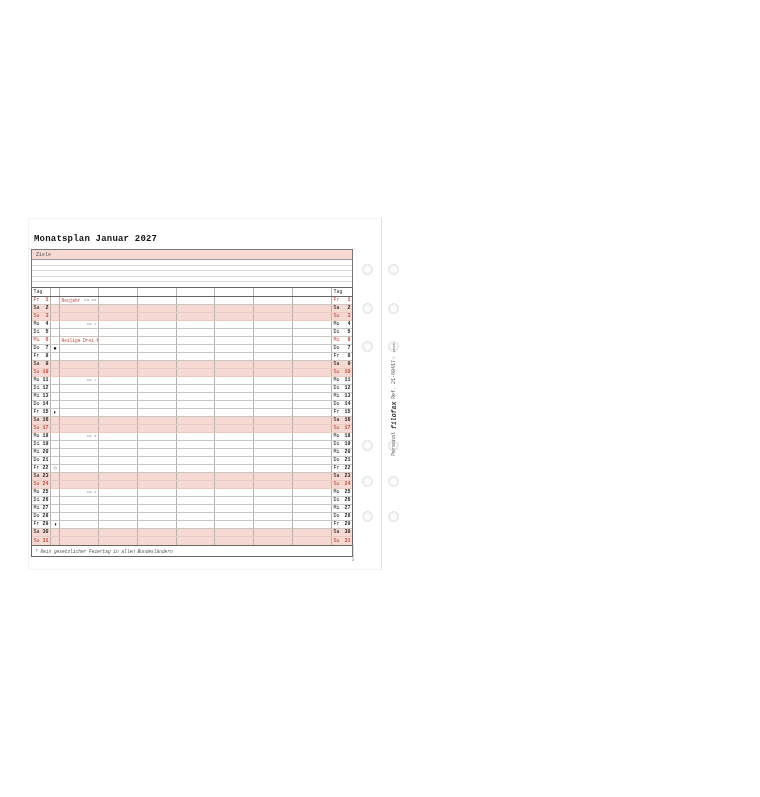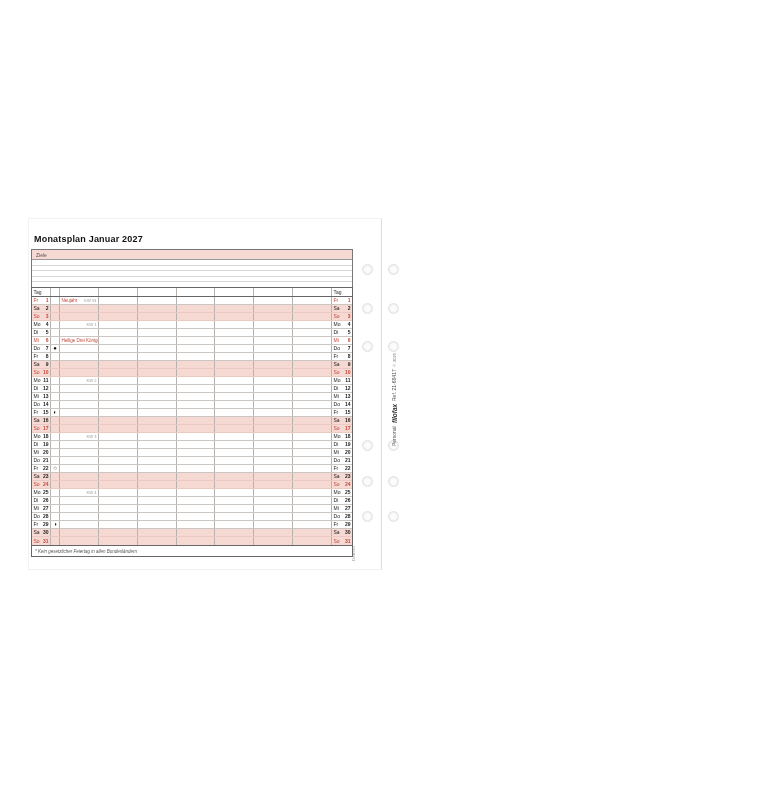--- a/index.html
+++ b/index.html
@@ -1,17 +1,17 @@
 <!DOCTYPE html>
 <html style="--pink: #f7d9d3; --red: #c2473a;"><head>
 <meta charset="utf-8">
 <style>
   html,body{margin:0;padding:0;background:#ffffff;}
   .canvas{position:relative;width:616px;height:797px;overflow:hidden;
-          font-family:Liberation Sans, sans-serif;color:#222;}
+          font-family:Liberation Mono, monospace;color:#222;}
 
   
   .paper{position:absolute;top:218px;width:354px;height:352px;background:#fff;border:1px solid #f2f2f2;box-sizing:border-box;}
   .paper-left{left:28px;border-right-color:#ddd;}
   .paper-right{left:384px;border-left-color:#ddd;}
 
   .page-title{position:absolute;top:15px;font-size:9px;font-weight:bold;letter-spacing:.2px;color:#111;white-space:nowrap;}
   .title-left{left:5px;}
   .title-right{right:6px;}
 

